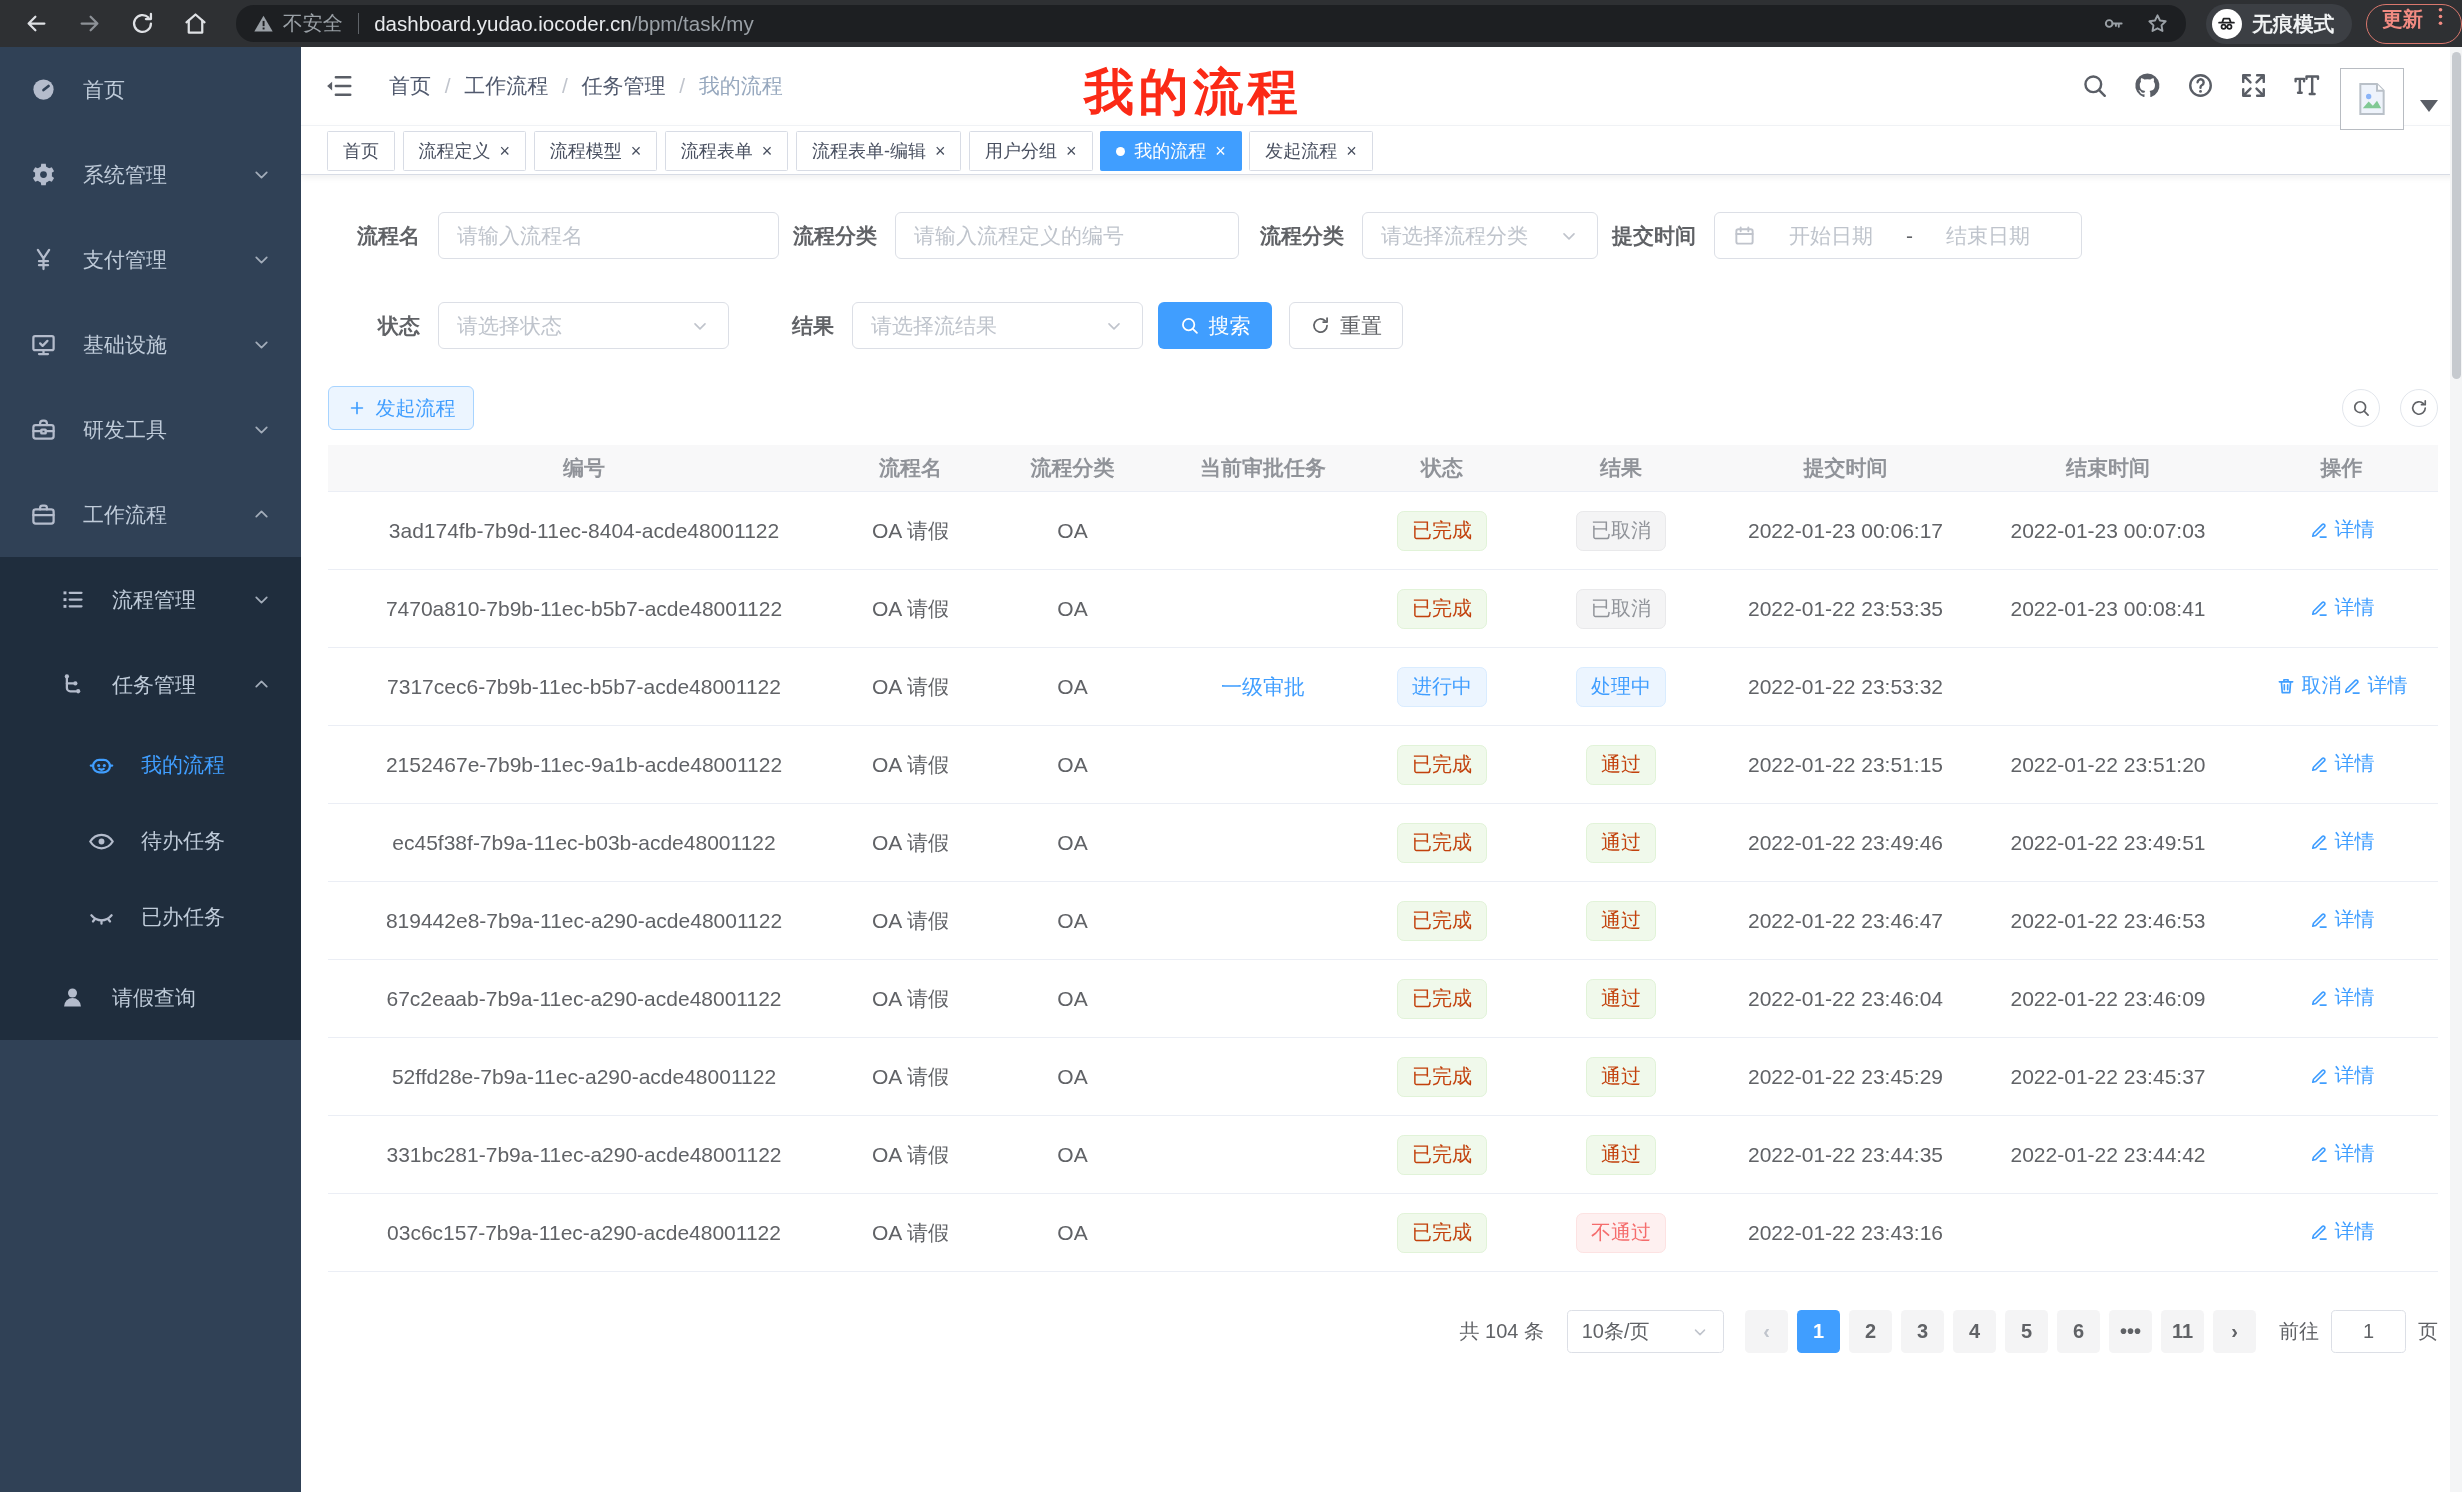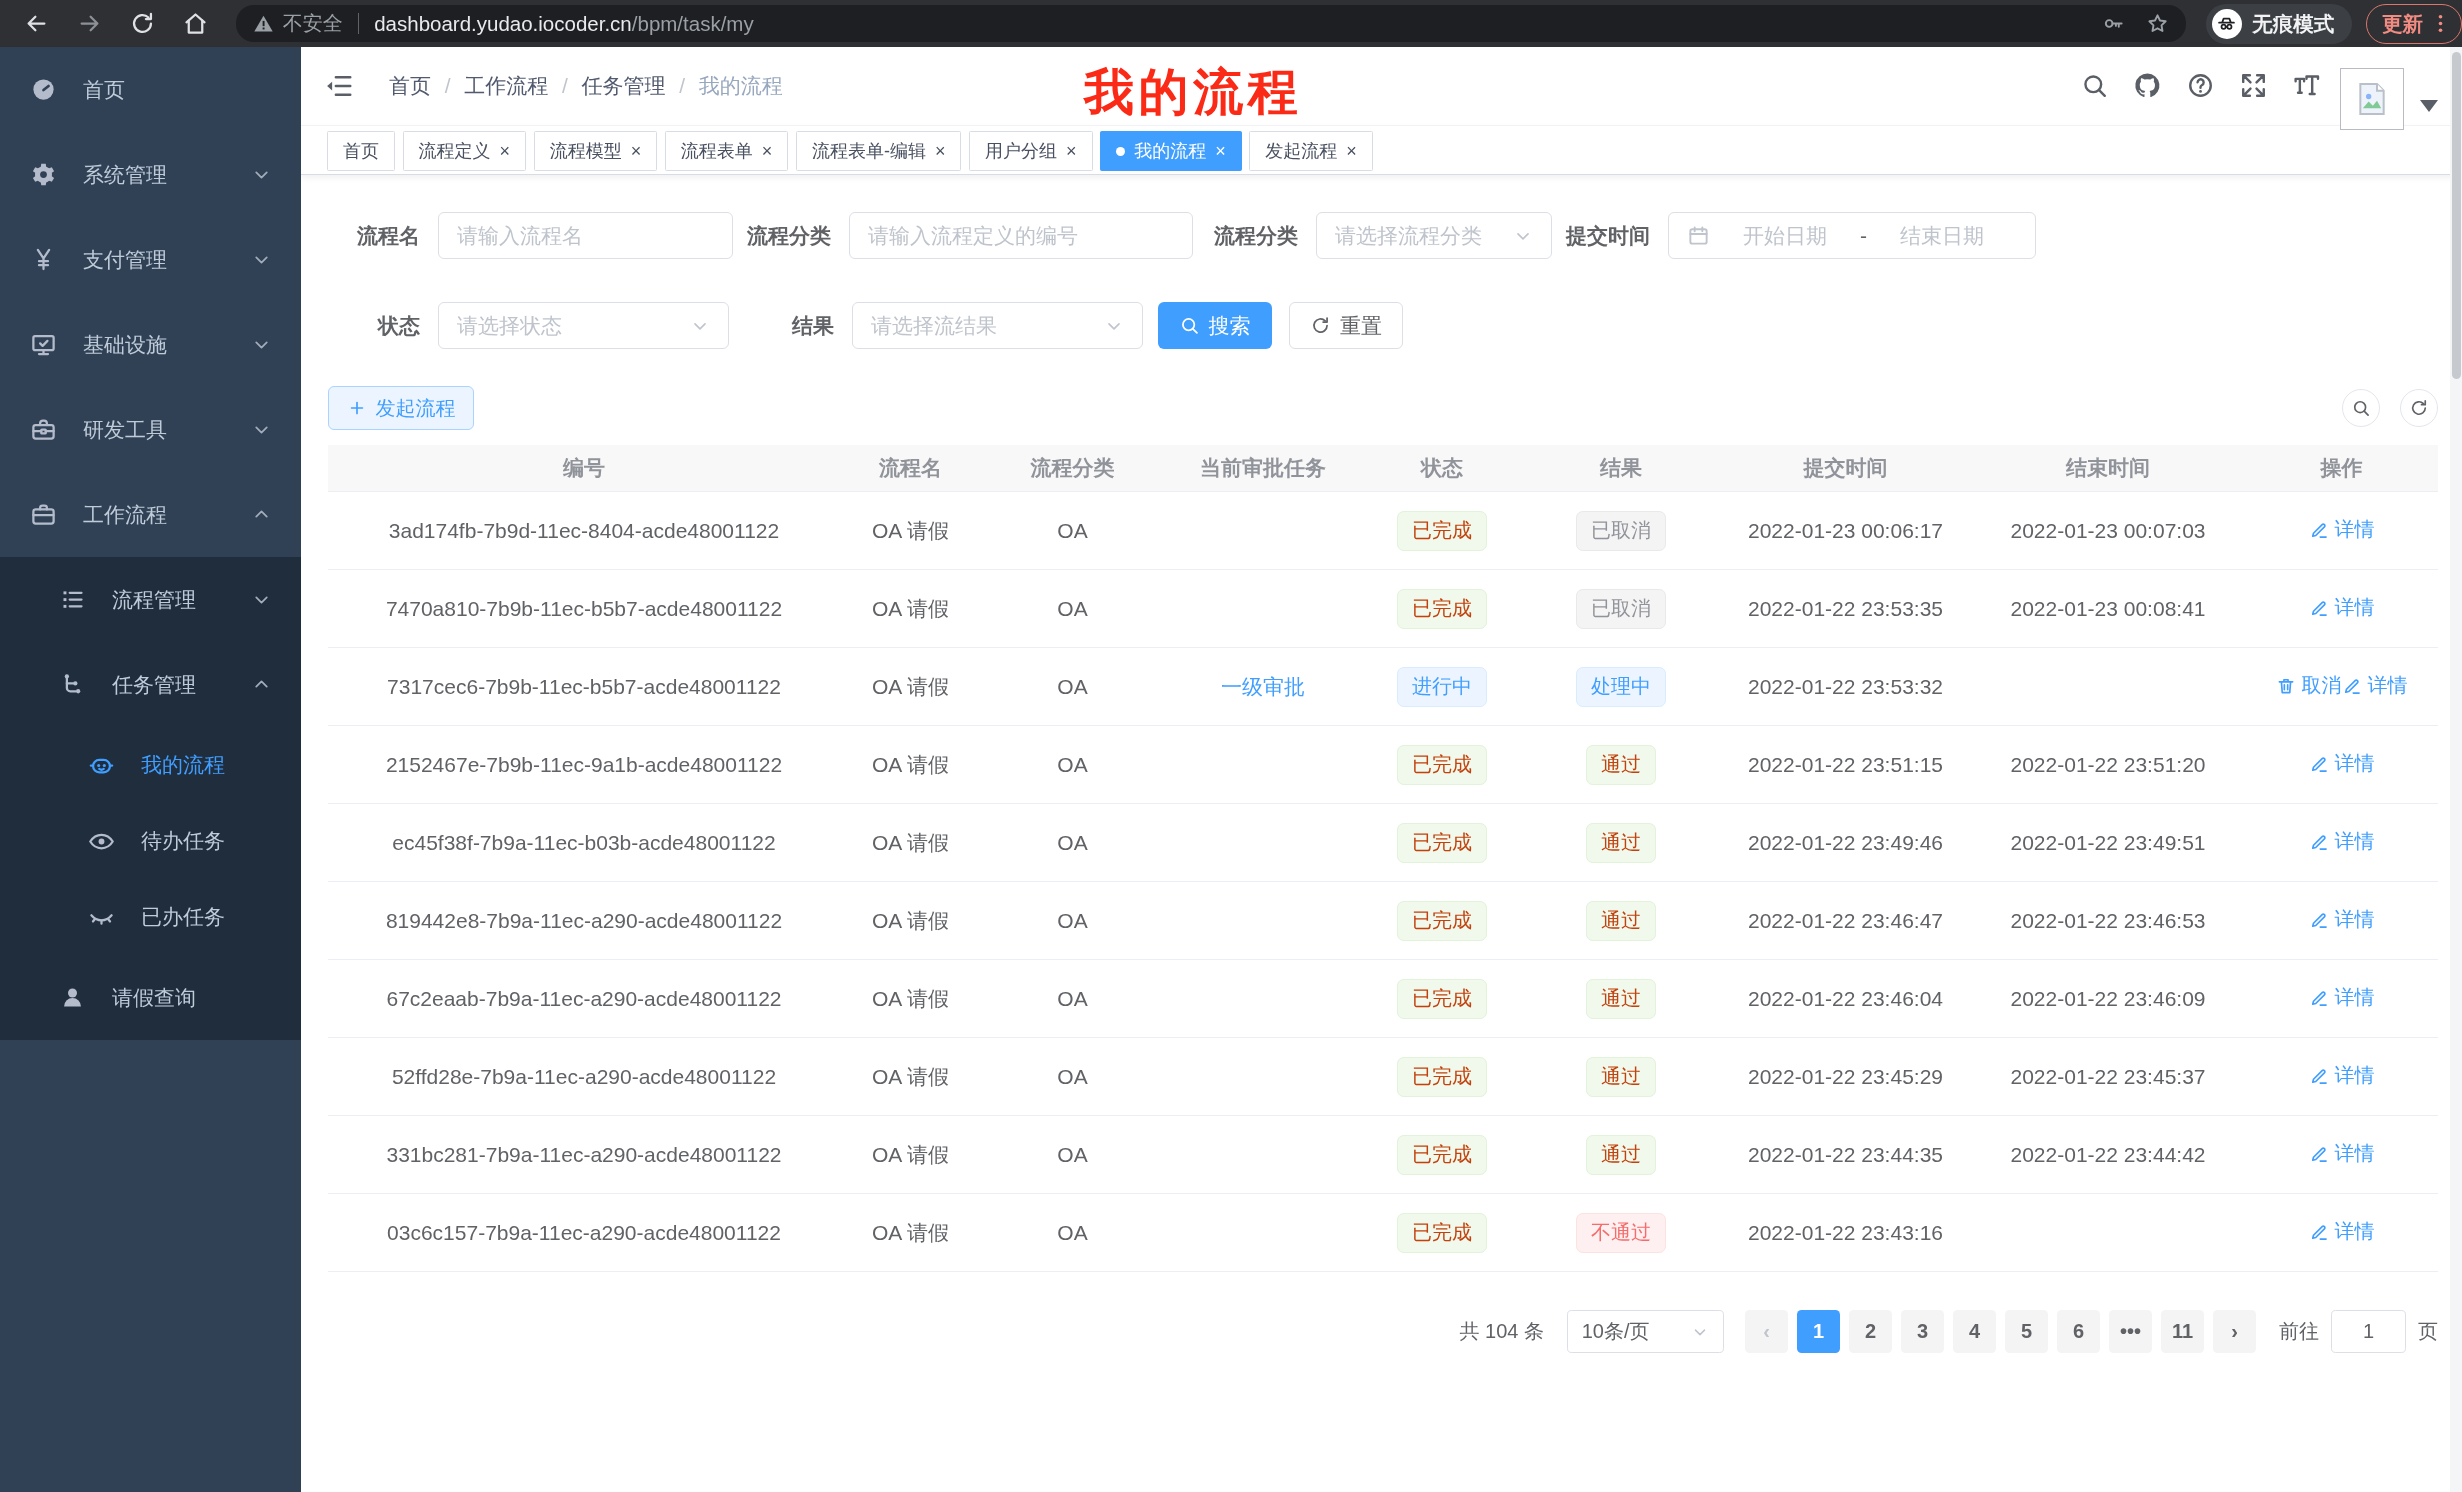--- a/index.html
+++ b/index.html
@@ -19,21 +19,21 @@
   .addr .nsec { color:#9aa0a6; font-size:20px; margin-left:9px; }
   .addr .adiv { width:1.5px; height:21px; background:#5f6368; margin:0 15px; }
   .addr .host { color:#e8eaed; font-size:20.5px; }
   .addr .path { color:#9aa0a6; font-size:20.5px; }
   .addr .key { margin-left:auto; width:23px; height:23px; color:#9aa0a6; }
   .addr .star { margin-left:21px; width:23px; height:23px; color:#9aa0a6; }
   .incog { margin-left:20px; height:40px; background:#3c3f44; border-radius:20px; display:flex; align-items:center; padding:0 18px 0 6px; flex:none; }
   .incog .badge { width:30px; height:30px; background:#fff; border-radius:50%; display:flex; align-items:center; justify-content:center; }
   .incog .badge .icon { width:21px; height:21px; color:#202124; }
   .incog .lbl { color:#f1f3f4; font-size:20.5px; margin-left:10.7px; font-weight:bold; }
-  .update { margin-left:13.7px; height:40px; border:1.5px solid #d9776d; border-radius:20px; color:#f28b82; display:flex; align-items:center; padding:0 9px 0 15px; flex:none; }
+  .update { margin-left:13.7px; height:40px; border:1.5px solid #d9776d; border-radius:20px; color:#f28b82; display:flex; align-items:flex-start; padding:0 9px 0 15px; flex:none; }
   .update .lbl { font-size:20.5px; font-weight:bold; }
   .update .dots { width:23px; height:23px; margin-left:6px; color:#f28b82; }
 
   
   .sidebar { position:absolute; top:47px; left:0; width:301px; height:1446px; background:#304156; z-index:5; }
   .logo-row { height:88px; display:flex; align-items:center; padding-left:49px; }
   .logo-img { width:52px; height:52px; flex:none; }
   .brand { color:#fff; font-size:23px; font-weight:bold; margin-left:21px; white-space:nowrap; }
   .menu-item { display:flex; align-items:center; height:85px; color:#bfcbd9; font-size:21px; cursor:pointer; }
   .menu-item.dark { background:#1f2d3d; }
@@ -439,21 +439,21 @@
       <div class="tab">
         <span>发起流程</span>
         <span class="tab-close">×</span>
       </div>
     </div>
 
   <div class="content">
 
     <div class="filter-row r1">
       <span class="f-label" style="width:110px">流程名</span>
-      <div class="f-box" style="width:295px">
+      <div class="f-box" style="width:341px">
         <span class="f-ph">请输入流程名</span>
       </div>
       <span class="f-label" style="width:116px">流程分类</span>
       <div class="f-box" style="width:344px">
         <span class="f-ph">请输入流程定义的编号</span>
       </div>
       <span class="f-label" style="width:123px">流程分类</span>
       <div class="f-box" style="width:236px">
         <span class="f-ph">请选择流程分类</span>
         <span class="icon f-chev">

